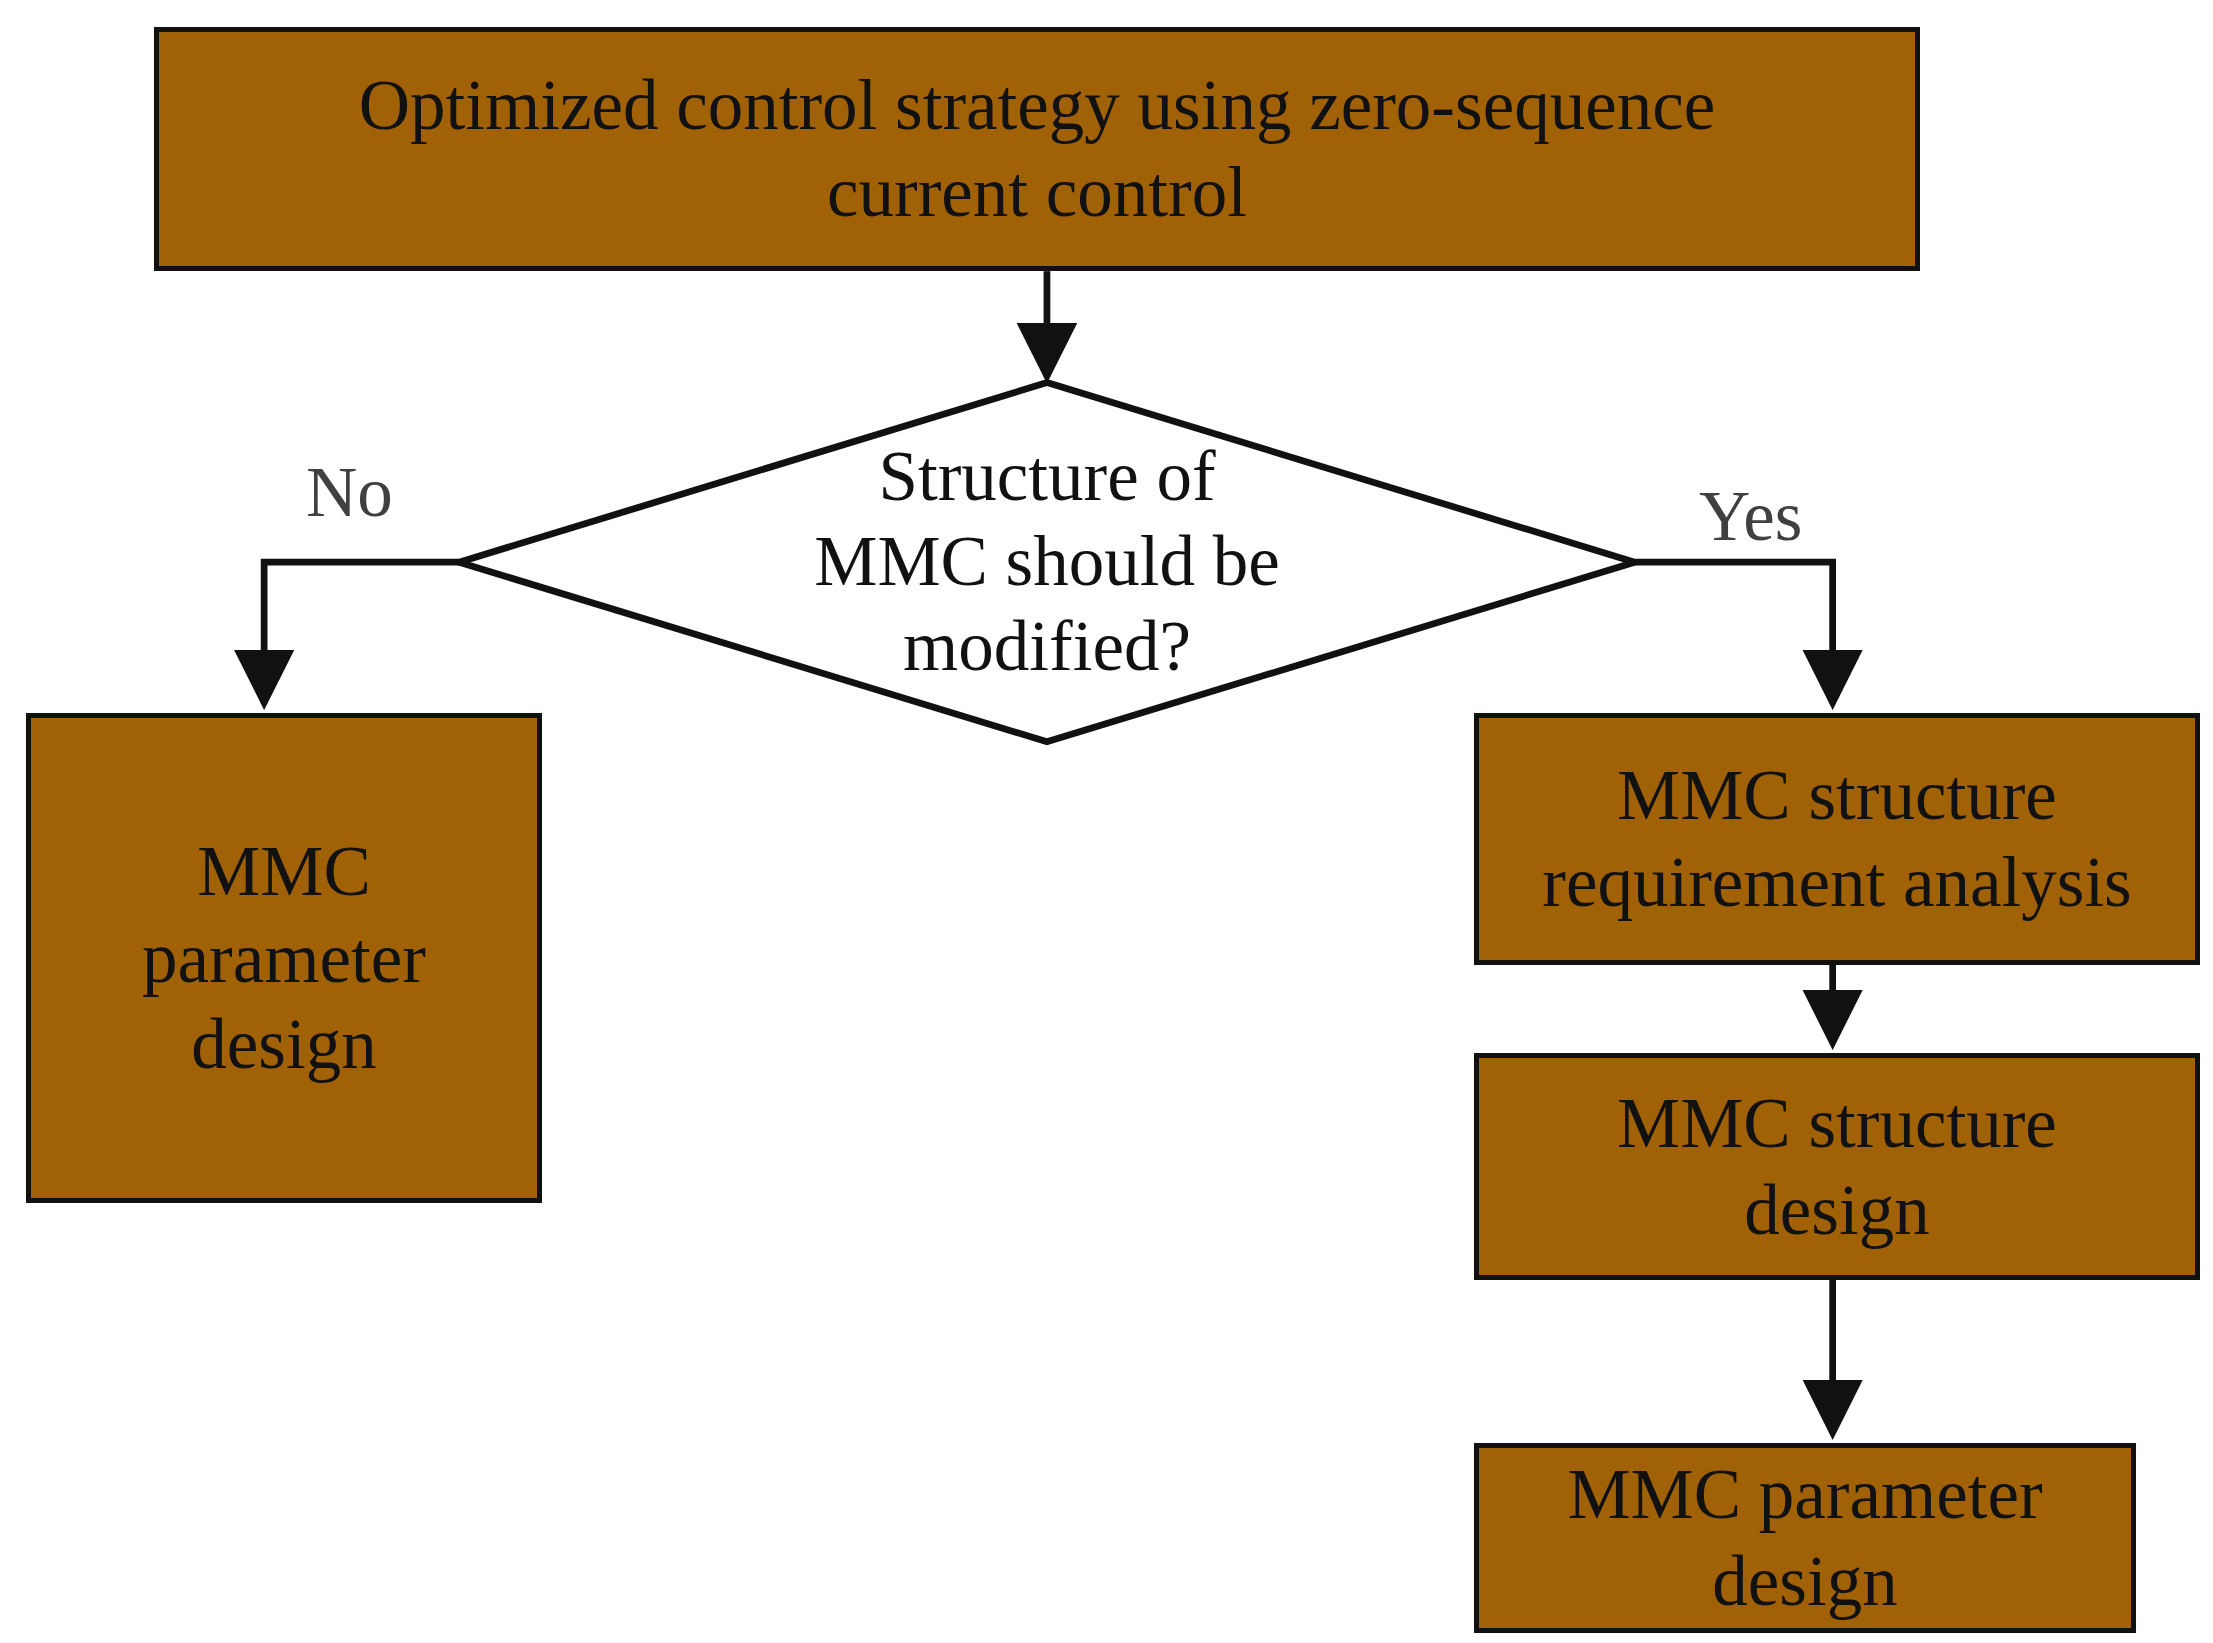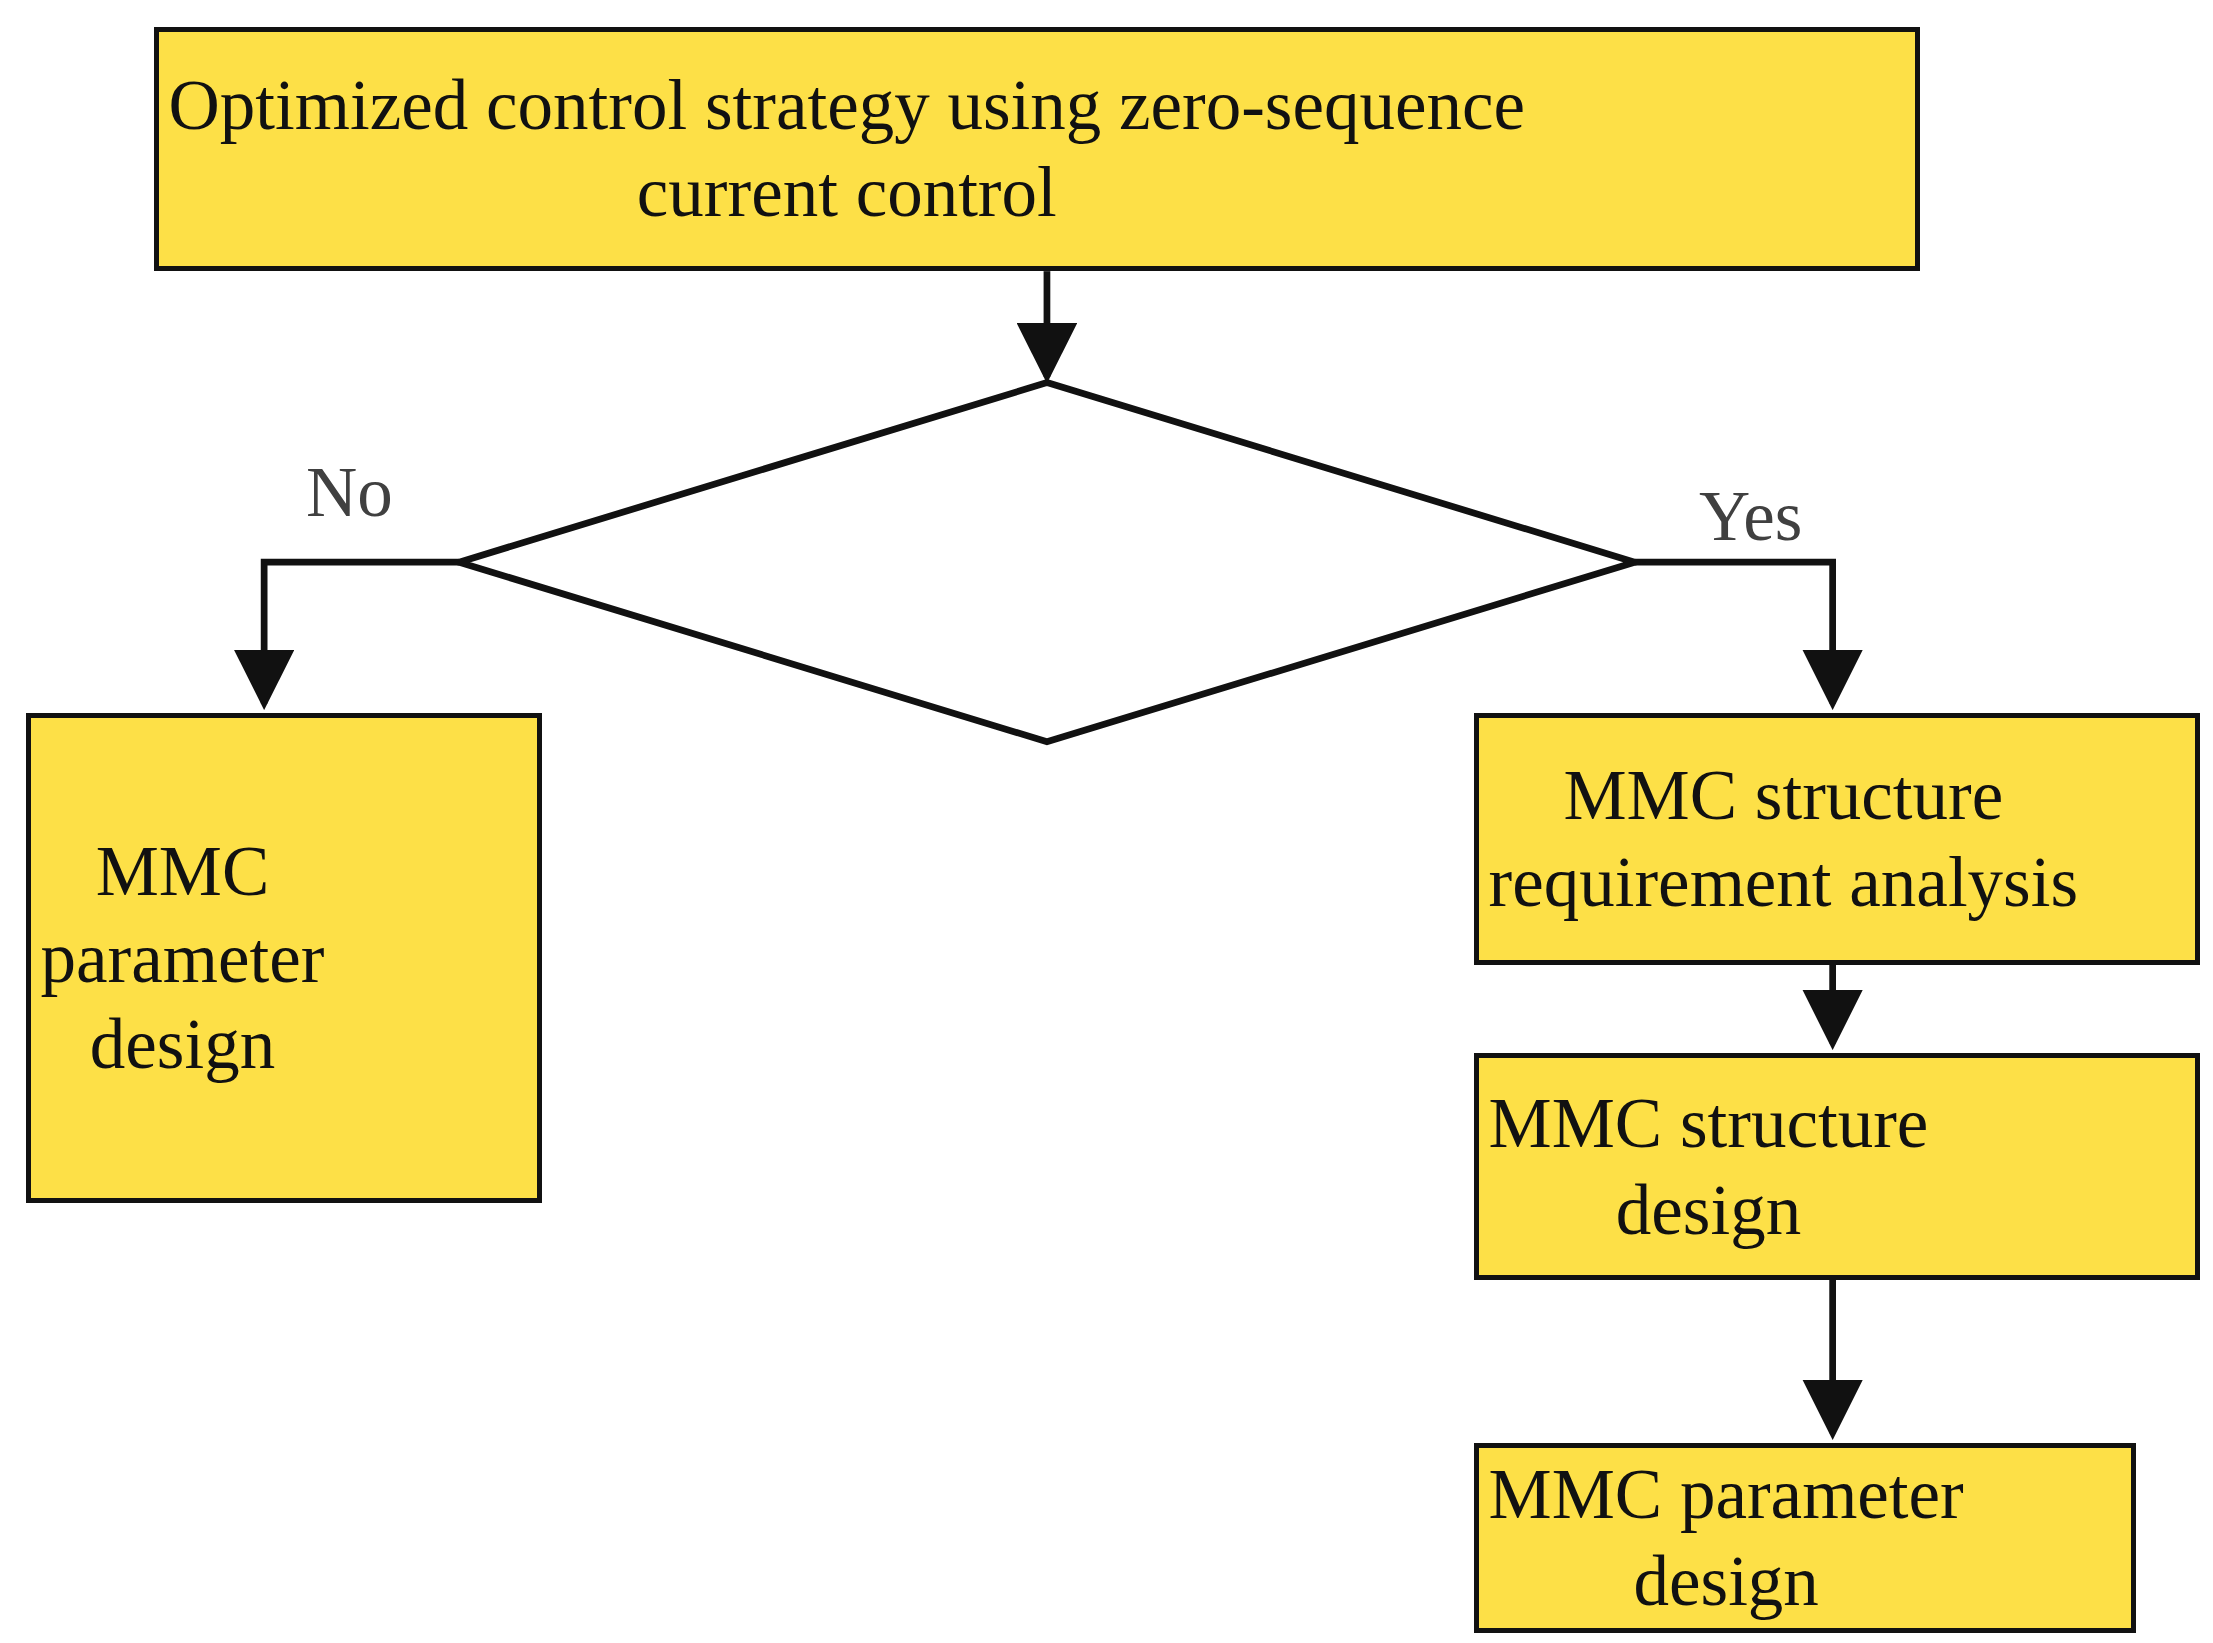--- a/index.html
+++ b/index.html
@@ -23,22 +23,23 @@
     top: 0;
     width: 2213px;
     height: 1644px;
     pointer-events: none;
   }
   .node {
     position: absolute;
     box-sizing: border-box;
     display: flex;
     align-items: center;
+    justify-content: center;
     text-align: center;
-    background: #fde047;
+    background: #a16207;
     border: 5.8px solid #111111;
     line-height: 1.22;
     color: #111111;
     white-space: pre-line;
   }
   .node-text {
     display: block;
     padding: 0 9.6px;
     white-space: pre-line;
   }
@@ -145,19 +146,24 @@
   <div class="node" id="node-struct-design">
     <span class="node-text">MMC structure
 design</span>
   </div>
 
   <div class="node" id="node-param-right">
     <span class="node-text">MMC parameter
 design</span>
   </div>
 
+  <div id="node-decision">
+    <span class="diamond-label">Structure of
+MMC should be
+modified?</span>
+  </div>
 
   <span class="branch-label" id="label-no">No</span>
 
   <span class="branch-label" id="label-yes">Yes</span>
 
 </div>
 
 
 </body></html>

